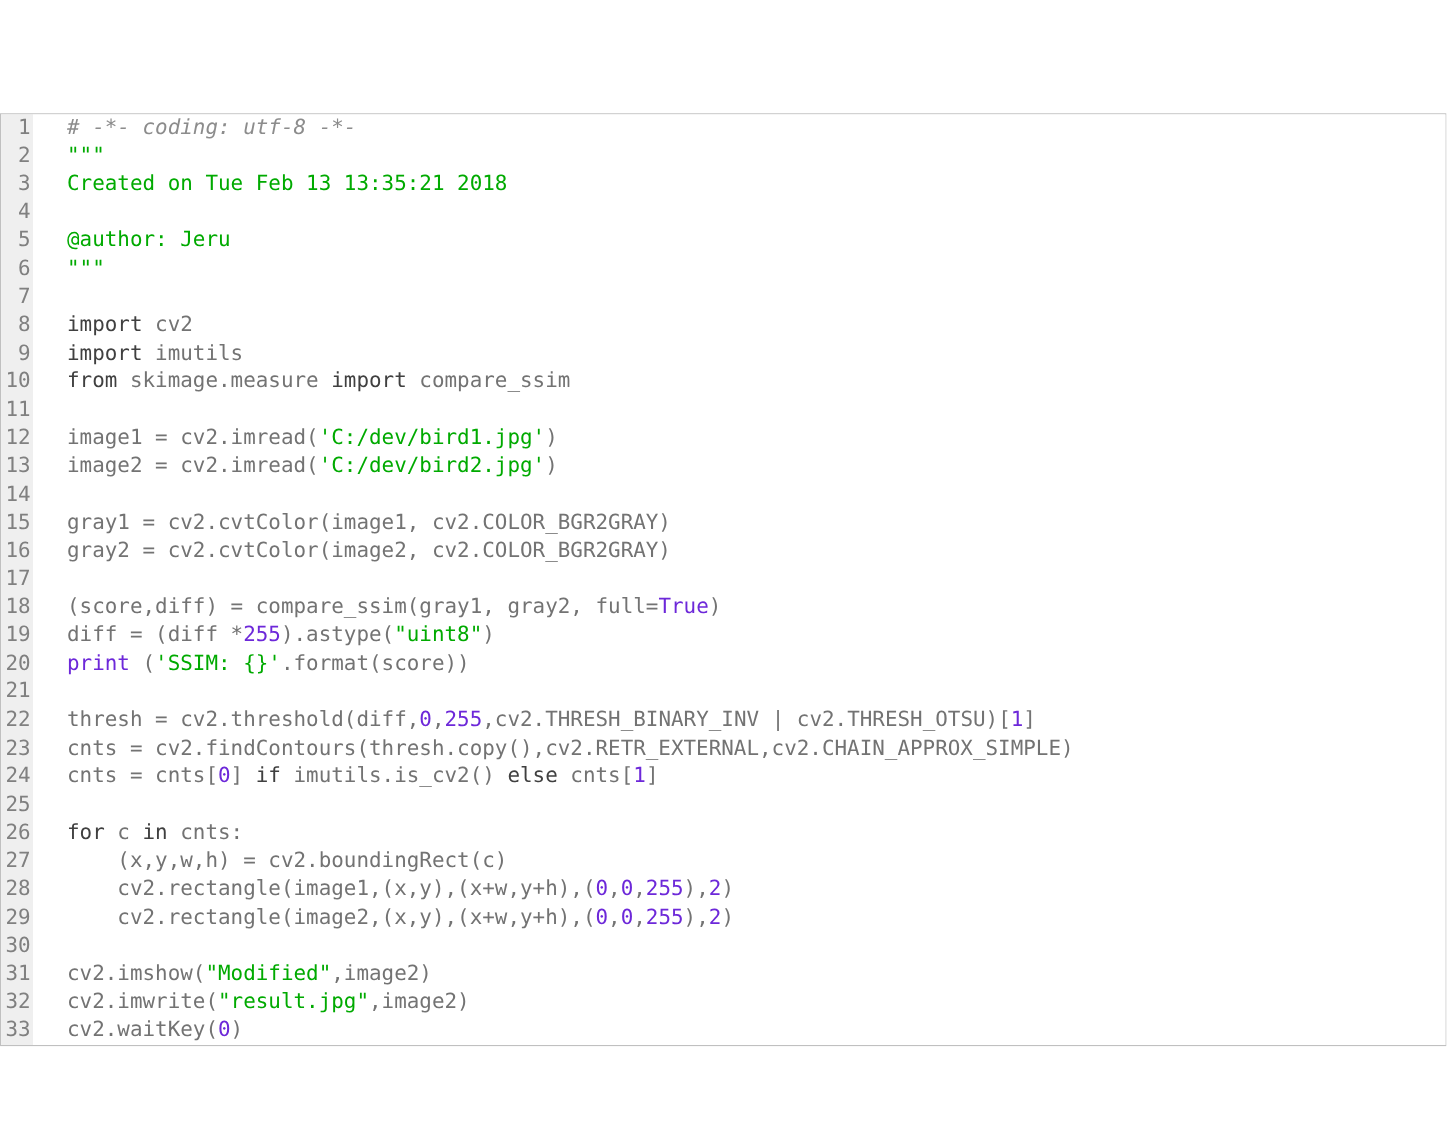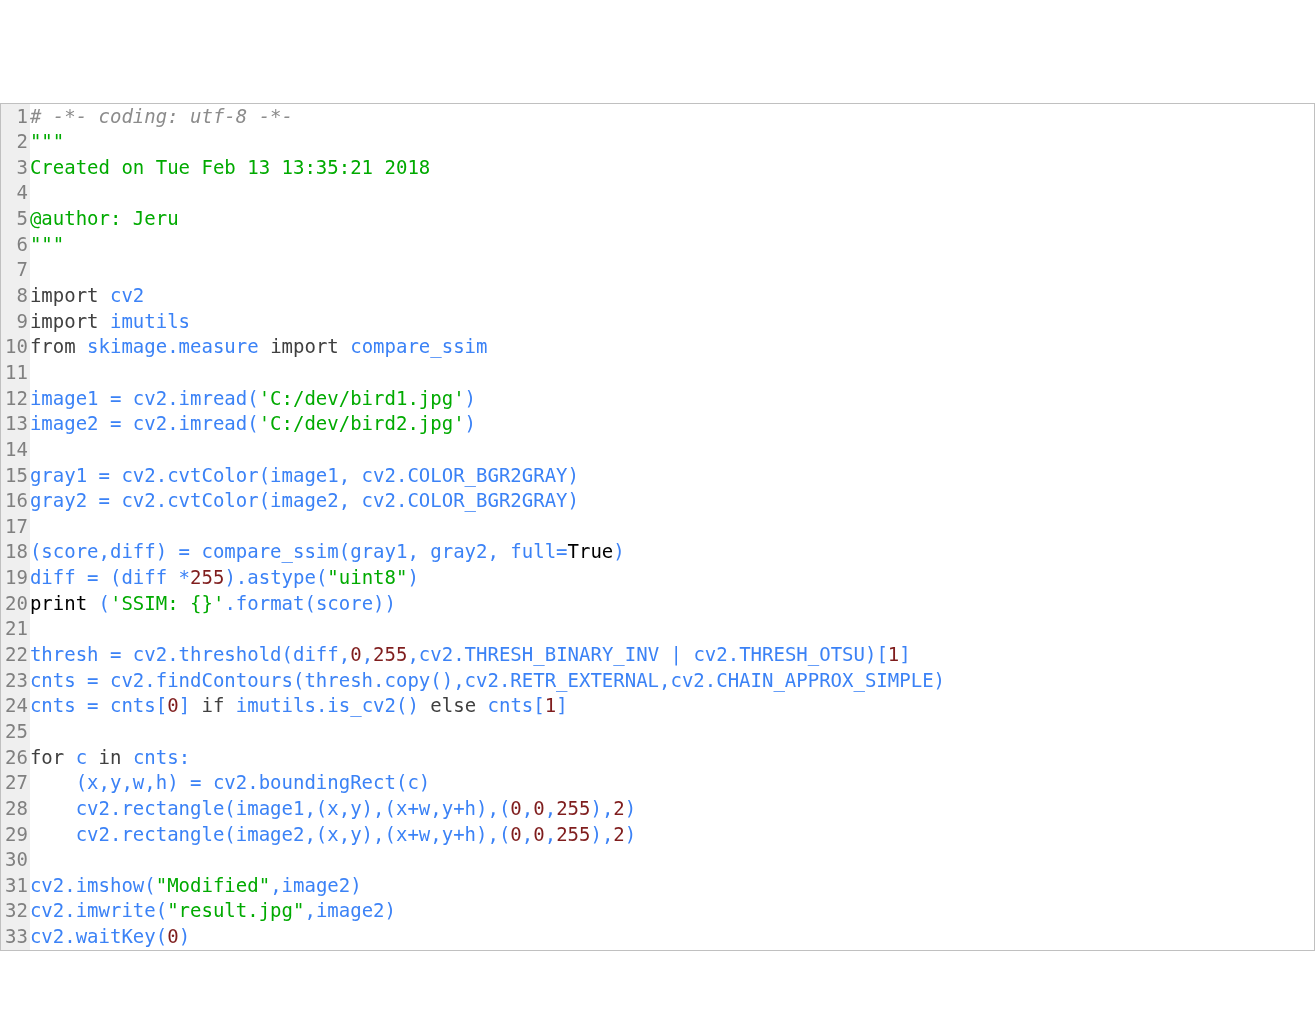--- a/index.html
+++ b/index.html
@@ -22,27 +22,27 @@
       user-select: none;
       flex-shrink: 0;
       min-width: 26px;
     }
     .gutter .ln { display: block; }
     .code {
       flex: 1;
       background: #ffffff;
       padding: 0;
     }
-    .line { display: block; min-height: 1.35em; }
+    .line { display: block; min-height: 1.35em; padding-left: 31px; }
     .tok-comment { color: #8c8c8c; font-style: italic; }
     .tok-string, .tok-docstring { color: #00aa00; }
     .tok-keyword { color: #404040; }
-    .tok-number { color: #7f1d1d; }
-    .tok-builtin { color: #000000; }
-    .tok-name { color: #3b82f6; }
+    .tok-number { color: #6d28d9; }
+    .tok-builtin { color: #6d28d9; }
+    .tok-name { color: #737373; }
   </style>
 </head>
 <body>
 
 
 
 <div class="editor">
   <div class="gutter"><span class="ln">1</span><span class="ln">2</span><span class="ln">3</span><span class="ln">4</span><span class="ln">5</span><span class="ln">6</span><span class="ln">7</span><span class="ln">8</span><span class="ln">9</span><span class="ln">10</span><span class="ln">11</span><span class="ln">12</span><span class="ln">13</span><span class="ln">14</span><span class="ln">15</span><span class="ln">16</span><span class="ln">17</span><span class="ln">18</span><span class="ln">19</span><span class="ln">20</span><span class="ln">21</span><span class="ln">22</span><span class="ln">23</span><span class="ln">24</span><span class="ln">25</span><span class="ln">26</span><span class="ln">27</span><span class="ln">28</span><span class="ln">29</span><span class="ln">30</span><span class="ln">31</span><span class="ln">32</span><span class="ln">33</span></div>
   <div class="code"><span class="line"><span class="tok-comment"># -*- coding: utf-8 -*-</span></span><span class="line"><span class="tok-docstring">"""</span></span><span class="line"><span class="tok-docstring">Created on Tue Feb 13 13:35:21 2018</span></span><span class="line">&nbsp;</span><span class="line"><span class="tok-docstring">@author: Jeru</span></span><span class="line"><span class="tok-docstring">"""</span></span><span class="line">&nbsp;</span><span class="line"><span class="tok-keyword">import</span><span class="tok-name"> cv2</span></span><span class="line"><span class="tok-keyword">import</span><span class="tok-name"> imutils</span></span><span class="line"><span class="tok-keyword">from</span><span class="tok-name"> skimage.measure </span><span class="tok-keyword">import</span><span class="tok-name"> compare_ssim</span></span><span class="line">&nbsp;</span><span class="line"><span class="tok-name">image1 = cv2.imread(</span><span class="tok-string">'C:/dev/bird1.jpg'</span><span class="tok-name">)</span></span><span class="line"><span class="tok-name">image2 = cv2.imread(</span><span class="tok-string">'C:/dev/bird2.jpg'</span><span class="tok-name">)</span></span><span class="line">&nbsp;</span><span class="line"><span class="tok-name">gray1 = cv2.cvtColor(image1, cv2.COLOR_BGR2GRAY)</span></span><span class="line"><span class="tok-name">gray2 = cv2.cvtColor(image2, cv2.COLOR_BGR2GRAY)</span></span><span class="line">&nbsp;</span><span class="line"><span class="tok-name">(score,diff) = compare_ssim(gray1, gray2, full=</span><span class="tok-builtin">True</span><span class="tok-name">)</span></span><span class="line"><span class="tok-name">diff = (diff *</span><span class="tok-number">255</span><span class="tok-name">).astype(</span><span class="tok-string">"uint8"</span><span class="tok-name">)</span></span><span class="line"><span class="tok-builtin">print</span><span class="tok-name"> (</span><span class="tok-string">'SSIM: {}'</span><span class="tok-name">.format(score))</span></span><span class="line">&nbsp;</span><span class="line"><span class="tok-name">thresh = cv2.threshold(diff,</span><span class="tok-number">0</span><span class="tok-name">,</span><span class="tok-number">255</span><span class="tok-name">,cv2.THRESH_BINARY_INV | cv2.THRESH_OTSU)[</span><span class="tok-number">1</span><span class="tok-name">]</span></span><span class="line"><span class="tok-name">cnts = cv2.findContours(thresh.copy(),cv2.RETR_EXTERNAL,cv2.CHAIN_APPROX_SIMPLE)</span></span><span class="line"><span class="tok-name">cnts = cnts[</span><span class="tok-number">0</span><span class="tok-name">] </span><span class="tok-keyword">if</span><span class="tok-name"> imutils.is_cv2() </span><span class="tok-keyword">else</span><span class="tok-name"> cnts[</span><span class="tok-number">1</span><span class="tok-name">]</span></span><span class="line">&nbsp;</span><span class="line"><span class="tok-keyword">for</span><span class="tok-name"> c </span><span class="tok-keyword">in</span><span class="tok-name"> cnts:</span></span><span class="line"><span class="tok-name">    (x,y,w,h) = cv2.boundingRect(c)</span></span><span class="line"><span class="tok-name">    cv2.rectangle(image1,(x,y),(x+w,y+h),(</span><span class="tok-number">0</span><span class="tok-name">,</span><span class="tok-number">0</span><span class="tok-name">,</span><span class="tok-number">255</span><span class="tok-name">),</span><span class="tok-number">2</span><span class="tok-name">)</span></span><span class="line"><span class="tok-name">    cv2.rectangle(image2,(x,y),(x+w,y+h),(</span><span class="tok-number">0</span><span class="tok-name">,</span><span class="tok-number">0</span><span class="tok-name">,</span><span class="tok-number">255</span><span class="tok-name">),</span><span class="tok-number">2</span><span class="tok-name">)</span></span><span class="line">&nbsp;</span><span class="line"><span class="tok-name">cv2.imshow(</span><span class="tok-string">"Modified"</span><span class="tok-name">,image2)</span></span><span class="line"><span class="tok-name">cv2.imwrite(</span><span class="tok-string">"result.jpg"</span><span class="tok-name">,image2)</span></span><span class="line"><span class="tok-name">cv2.waitKey(</span><span class="tok-number">0</span><span class="tok-name">)</span></span></div>
 </div>

